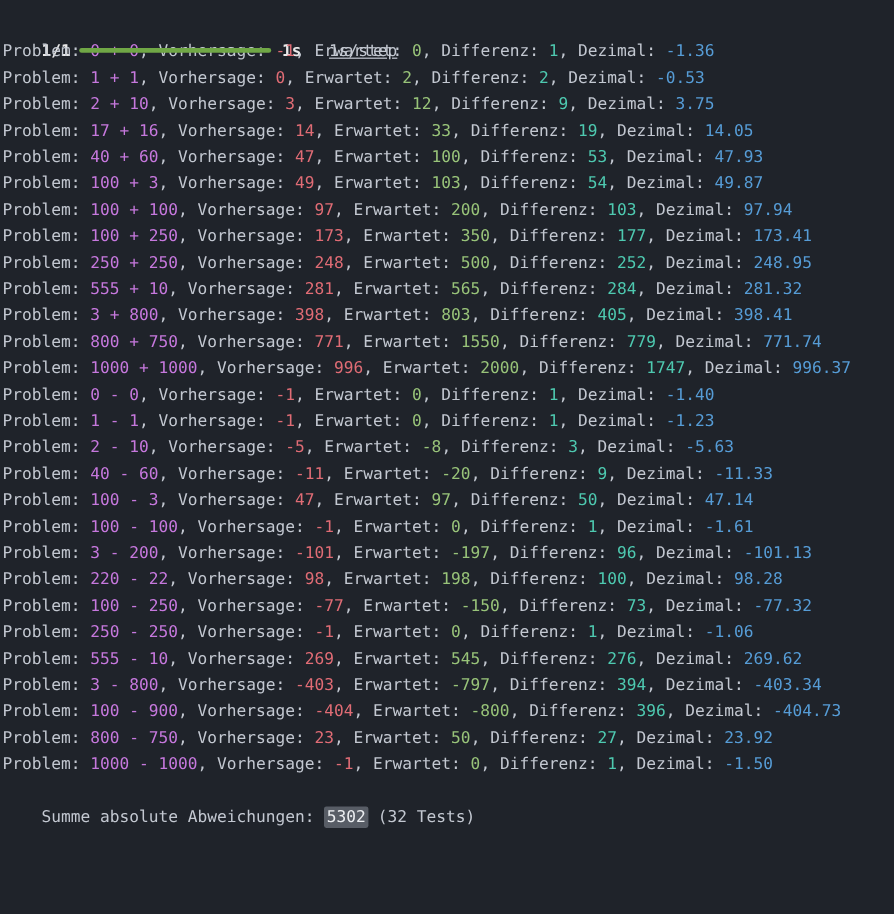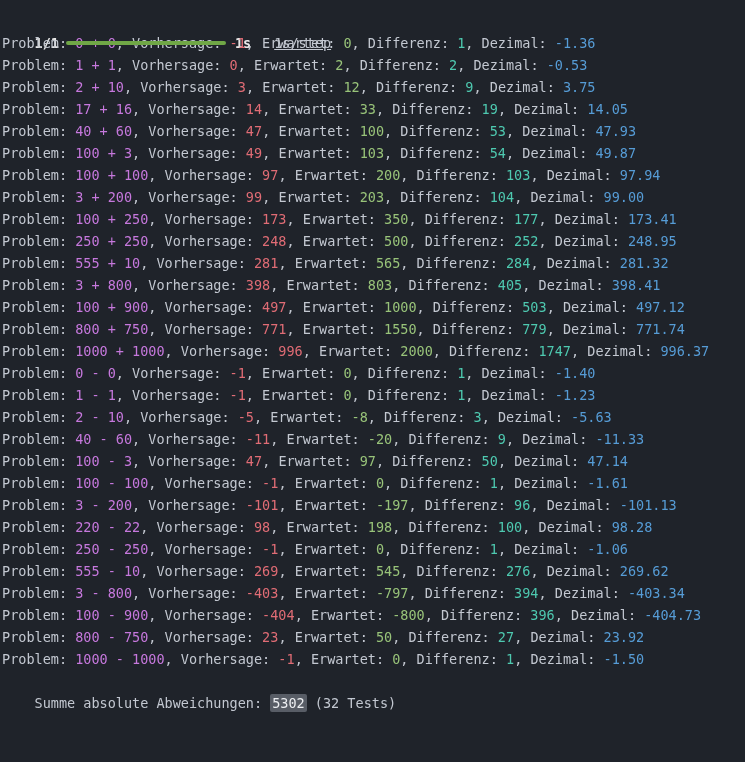--- a/index.html
+++ b/index.html
@@ -78,36 +78,35 @@
   </div>
 
   <div id="lines">
       <div class="line"><span class="fg">Problem: </span><span class="purple">0 + 0</span><span class="fg">, Vorhersage: </span><span class="red">-1</span><span class="fg">, Erwartet: </span><span class="green">0</span><span class="fg">, Differenz: </span><span class="teal">1</span><span class="fg">, Dezimal: </span><span class="blue">-1.36</span></div>
       <div class="line"><span class="fg">Problem: </span><span class="purple">1 + 1</span><span class="fg">, Vorhersage: </span><span class="red">0</span><span class="fg">, Erwartet: </span><span class="green">2</span><span class="fg">, Differenz: </span><span class="teal">2</span><span class="fg">, Dezimal: </span><span class="blue">-0.53</span></div>
       <div class="line"><span class="fg">Problem: </span><span class="purple">2 + 10</span><span class="fg">, Vorhersage: </span><span class="red">3</span><span class="fg">, Erwartet: </span><span class="green">12</span><span class="fg">, Differenz: </span><span class="teal">9</span><span class="fg">, Dezimal: </span><span class="blue">3.75</span></div>
       <div class="line"><span class="fg">Problem: </span><span class="purple">17 + 16</span><span class="fg">, Vorhersage: </span><span class="red">14</span><span class="fg">, Erwartet: </span><span class="green">33</span><span class="fg">, Differenz: </span><span class="teal">19</span><span class="fg">, Dezimal: </span><span class="blue">14.05</span></div>
       <div class="line"><span class="fg">Problem: </span><span class="purple">40 + 60</span><span class="fg">, Vorhersage: </span><span class="red">47</span><span class="fg">, Erwartet: </span><span class="green">100</span><span class="fg">, Differenz: </span><span class="teal">53</span><span class="fg">, Dezimal: </span><span class="blue">47.93</span></div>
       <div class="line"><span class="fg">Problem: </span><span class="purple">100 + 3</span><span class="fg">, Vorhersage: </span><span class="red">49</span><span class="fg">, Erwartet: </span><span class="green">103</span><span class="fg">, Differenz: </span><span class="teal">54</span><span class="fg">, Dezimal: </span><span class="blue">49.87</span></div>
       <div class="line"><span class="fg">Problem: </span><span class="purple">100 + 100</span><span class="fg">, Vorhersage: </span><span class="red">97</span><span class="fg">, Erwartet: </span><span class="green">200</span><span class="fg">, Differenz: </span><span class="teal">103</span><span class="fg">, Dezimal: </span><span class="blue">97.94</span></div>
-      <div class="line"><span class="fg">Problem: </span><span class="purple">3 + 200</span><span class="fg">, Vorhersage: </span><span class="red">99</span><span class="fg">, Erwartet: </span><span class="green">203</span><span class="fg">, Differenz: </span><span class="teal">104</span><span class="fg">, Dezimal: </span><span class="blue">99.00</span></div>
       <div class="line"><span class="fg">Problem: </span><span class="purple">100 + 250</span><span class="fg">, Vorhersage: </span><span class="red">173</span><span class="fg">, Erwartet: </span><span class="green">350</span><span class="fg">, Differenz: </span><span class="teal">177</span><span class="fg">, Dezimal: </span><span class="blue">173.41</span></div>
       <div class="line"><span class="fg">Problem: </span><span class="purple">250 + 250</span><span class="fg">, Vorhersage: </span><span class="red">248</span><span class="fg">, Erwartet: </span><span class="green">500</span><span class="fg">, Differenz: </span><span class="teal">252</span><span class="fg">, Dezimal: </span><span class="blue">248.95</span></div>
       <div class="line"><span class="fg">Problem: </span><span class="purple">555 + 10</span><span class="fg">, Vorhersage: </span><span class="red">281</span><span class="fg">, Erwartet: </span><span class="green">565</span><span class="fg">, Differenz: </span><span class="teal">284</span><span class="fg">, Dezimal: </span><span class="blue">281.32</span></div>
       <div class="line"><span class="fg">Problem: </span><span class="purple">3 + 800</span><span class="fg">, Vorhersage: </span><span class="red">398</span><span class="fg">, Erwartet: </span><span class="green">803</span><span class="fg">, Differenz: </span><span class="teal">405</span><span class="fg">, Dezimal: </span><span class="blue">398.41</span></div>
-      <div class="line"><span class="fg">Problem: </span><span class="purple">100 + 900</span><span class="fg">, Vorhersage: </span><span class="red">497</span><span class="fg">, Erwartet: </span><span class="green">1000</span><span class="fg">, Differenz: </span><span class="teal">503</span><span class="fg">, Dezimal: </span><span class="blue">497.12</span></div>
       <div class="line"><span class="fg">Problem: </span><span class="purple">800 + 750</span><span class="fg">, Vorhersage: </span><span class="red">771</span><span class="fg">, Erwartet: </span><span class="green">1550</span><span class="fg">, Differenz: </span><span class="teal">779</span><span class="fg">, Dezimal: </span><span class="blue">771.74</span></div>
       <div class="line"><span class="fg">Problem: </span><span class="purple">1000 + 1000</span><span class="fg">, Vorhersage: </span><span class="red">996</span><span class="fg">, Erwartet: </span><span class="green">2000</span><span class="fg">, Differenz: </span><span class="teal">1747</span><span class="fg">, Dezimal: </span><span class="blue">996.37</span></div>
       <div class="line"><span class="fg">Problem: </span><span class="purple">0 - 0</span><span class="fg">, Vorhersage: </span><span class="red">-1</span><span class="fg">, Erwartet: </span><span class="green">0</span><span class="fg">, Differenz: </span><span class="teal">1</span><span class="fg">, Dezimal: </span><span class="blue">-1.40</span></div>
       <div class="line"><span class="fg">Problem: </span><span class="purple">1 - 1</span><span class="fg">, Vorhersage: </span><span class="red">-1</span><span class="fg">, Erwartet: </span><span class="green">0</span><span class="fg">, Differenz: </span><span class="teal">1</span><span class="fg">, Dezimal: </span><span class="blue">-1.23</span></div>
       <div class="line"><span class="fg">Problem: </span><span class="purple">2 - 10</span><span class="fg">, Vorhersage: </span><span class="red">-5</span><span class="fg">, Erwartet: </span><span class="green">-8</span><span class="fg">, Differenz: </span><span class="teal">3</span><span class="fg">, Dezimal: </span><span class="blue">-5.63</span></div>
       <div class="line"><span class="fg">Problem: </span><span class="purple">40 - 60</span><span class="fg">, Vorhersage: </span><span class="red">-11</span><span class="fg">, Erwartet: </span><span class="green">-20</span><span class="fg">, Differenz: </span><span class="teal">9</span><span class="fg">, Dezimal: </span><span class="blue">-11.33</span></div>
       <div class="line"><span class="fg">Problem: </span><span class="purple">100 - 3</span><span class="fg">, Vorhersage: </span><span class="red">47</span><span class="fg">, Erwartet: </span><span class="green">97</span><span class="fg">, Differenz: </span><span class="teal">50</span><span class="fg">, Dezimal: </span><span class="blue">47.14</span></div>
       <div class="line"><span class="fg">Problem: </span><span class="purple">100 - 100</span><span class="fg">, Vorhersage: </span><span class="red">-1</span><span class="fg">, Erwartet: </span><span class="green">0</span><span class="fg">, Differenz: </span><span class="teal">1</span><span class="fg">, Dezimal: </span><span class="blue">-1.61</span></div>
       <div class="line"><span class="fg">Problem: </span><span class="purple">3 - 200</span><span class="fg">, Vorhersage: </span><span class="red">-101</span><span class="fg">, Erwartet: </span><span class="green">-197</span><span class="fg">, Differenz: </span><span class="teal">96</span><span class="fg">, Dezimal: </span><span class="blue">-101.13</span></div>
       <div class="line"><span class="fg">Problem: </span><span class="purple">220 - 22</span><span class="fg">, Vorhersage: </span><span class="red">98</span><span class="fg">, Erwartet: </span><span class="green">198</span><span class="fg">, Differenz: </span><span class="teal">100</span><span class="fg">, Dezimal: </span><span class="blue">98.28</span></div>
+      <div class="line"><span class="fg">Problem: </span><span class="purple">100 - 250</span><span class="fg">, Vorhersage: </span><span class="red">-77</span><span class="fg">, Erwartet: </span><span class="green">-150</span><span class="fg">, Differenz: </span><span class="teal">73</span><span class="fg">, Dezimal: </span><span class="blue">-77.32</span></div>
       <div class="line"><span class="fg">Problem: </span><span class="purple">250 - 250</span><span class="fg">, Vorhersage: </span><span class="red">-1</span><span class="fg">, Erwartet: </span><span class="green">0</span><span class="fg">, Differenz: </span><span class="teal">1</span><span class="fg">, Dezimal: </span><span class="blue">-1.06</span></div>
       <div class="line"><span class="fg">Problem: </span><span class="purple">555 - 10</span><span class="fg">, Vorhersage: </span><span class="red">269</span><span class="fg">, Erwartet: </span><span class="green">545</span><span class="fg">, Differenz: </span><span class="teal">276</span><span class="fg">, Dezimal: </span><span class="blue">269.62</span></div>
       <div class="line"><span class="fg">Problem: </span><span class="purple">3 - 800</span><span class="fg">, Vorhersage: </span><span class="red">-403</span><span class="fg">, Erwartet: </span><span class="green">-797</span><span class="fg">, Differenz: </span><span class="teal">394</span><span class="fg">, Dezimal: </span><span class="blue">-403.34</span></div>
       <div class="line"><span class="fg">Problem: </span><span class="purple">100 - 900</span><span class="fg">, Vorhersage: </span><span class="red">-404</span><span class="fg">, Erwartet: </span><span class="green">-800</span><span class="fg">, Differenz: </span><span class="teal">396</span><span class="fg">, Dezimal: </span><span class="blue">-404.73</span></div>
       <div class="line"><span class="fg">Problem: </span><span class="purple">800 - 750</span><span class="fg">, Vorhersage: </span><span class="red">23</span><span class="fg">, Erwartet: </span><span class="green">50</span><span class="fg">, Differenz: </span><span class="teal">27</span><span class="fg">, Dezimal: </span><span class="blue">23.92</span></div>
       <div class="line"><span class="fg">Problem: </span><span class="purple">1000 - 1000</span><span class="fg">, Vorhersage: </span><span class="red">-1</span><span class="fg">, Erwartet: </span><span class="green">0</span><span class="fg">, Differenz: </span><span class="teal">1</span><span class="fg">, Dezimal: </span><span class="blue">-1.50</span></div>
     </div>
 
   <div class="line">
     <span class="fg">Summe absolute Abweichungen: </span><span class="highlight">5302</span><span class="fg"> (32 Tests)</span>

